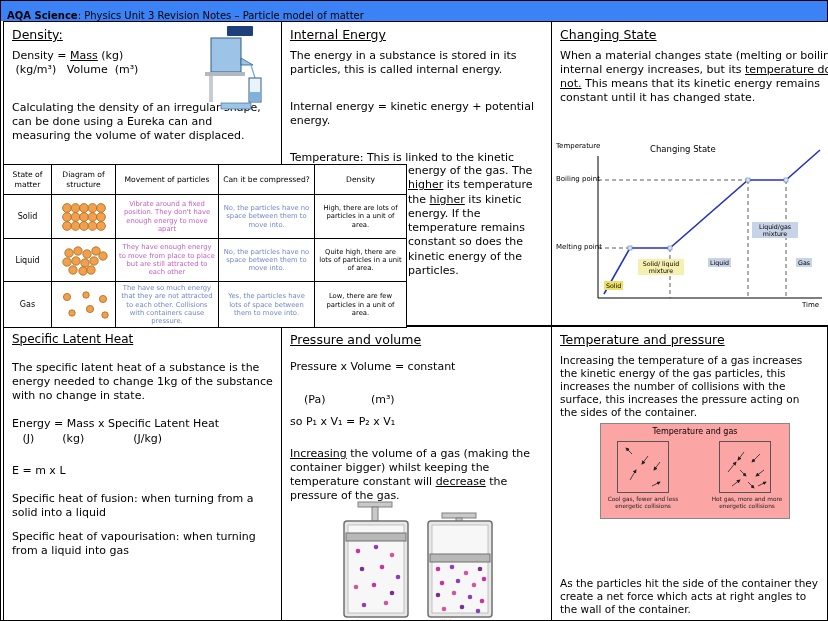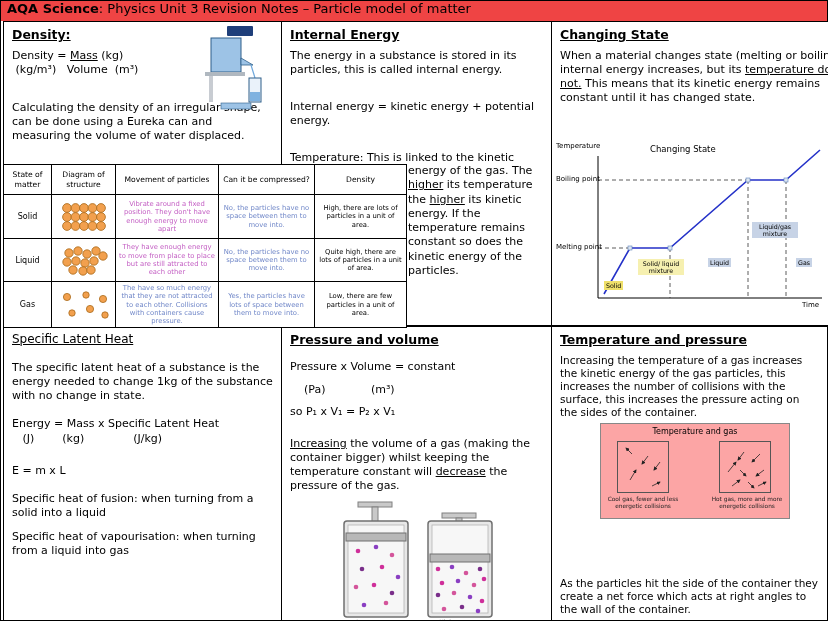--- a/index.html
+++ b/index.html
@@ -4,23 +4,23 @@
 <style>
   *{margin:0;padding:0;box-sizing:border-box}
   html,body{background:#fff}
   body{
     width:828px;height:621px;position:relative;overflow:hidden;color:#000;
     font-family:"DejaVu Sans",sans-serif;
     --pink:#c35ec3;--blue:#7087c8;--curve:#2431c8;--orange:#f2a04e;
     --label-yellow:#efe06a;--label-yellow2:#f6f0b0;--label-blue:#c7d3e6;
   }
   .page{position:absolute;inset:0;border:1px solid #000;background:#fff}
-  .hdr{position:absolute;left:0;top:0;width:100%;height:20px;padding:0 6px;font-size:13px;background:#ef4444}
+  .hdr{position:absolute;left:0;top:0;width:100%;height:20px;padding:9px 6px;font-size:10px;background:#3b82f6}
   .panel{position:absolute;border:1px solid #000;background:#fff;padding:5px 8px;font-size:11px;line-height:1.27;overflow:hidden}
-  .panel h2{font-size:12.5px;font-weight:bold;text-decoration:underline;margin:0 0 6px 0}
+  .panel h2{font-size:12.5px;font-weight:normal;text-decoration:underline;margin:0 0 6px 0}
   .panel h2.norm{font-weight:normal;font-size:12px}
   .pre{white-space:pre}
   p{margin:0}
 
   
   #density{left:2px;top:20px;width:279px;height:144px}
   #internal{left:280px;top:20px;width:271px;height:305px}
   #changing{left:550px;top:20px;width:324px;height:305px}
   #latent{left:2px;top:325px;width:279px;height:295px}
   #pressure{left:280px;top:325px;width:271px;height:295px}
@@ -65,21 +65,21 @@
   
   #latent h2{margin-bottom:14px}
   .lh-p1{margin-bottom:14px}
   .lh-eq1{margin-bottom:1px}
   .lh-units{margin-bottom:18px}
   .lh-eq2{margin-bottom:14px}
   .lh-p2{margin-bottom:10px}
 
   
   #pressure h2{margin-bottom:12px}
-  .pv-eq1{margin-bottom:9px}
+  .pv-eq1{margin-bottom:19px}
   .pv-units{margin-bottom:8px}
   .pv-eq2{margin-bottom:18px}
   .pistons{position:absolute;left:50px;top:170px;width:172px;height:134px}
   .pistons svg{position:absolute;left:0;top:0}
   .cap{position:absolute;top:121px;width:64px;text-align:center;font-size:6px;color:#444}
   .cap-low{left:12px}
   .cap-high{left:96px}
 
   
   .tgbox{position:absolute;left:48px;top:96px;width:190px;height:96px;border:1px solid #888;background:#fca5a5}

